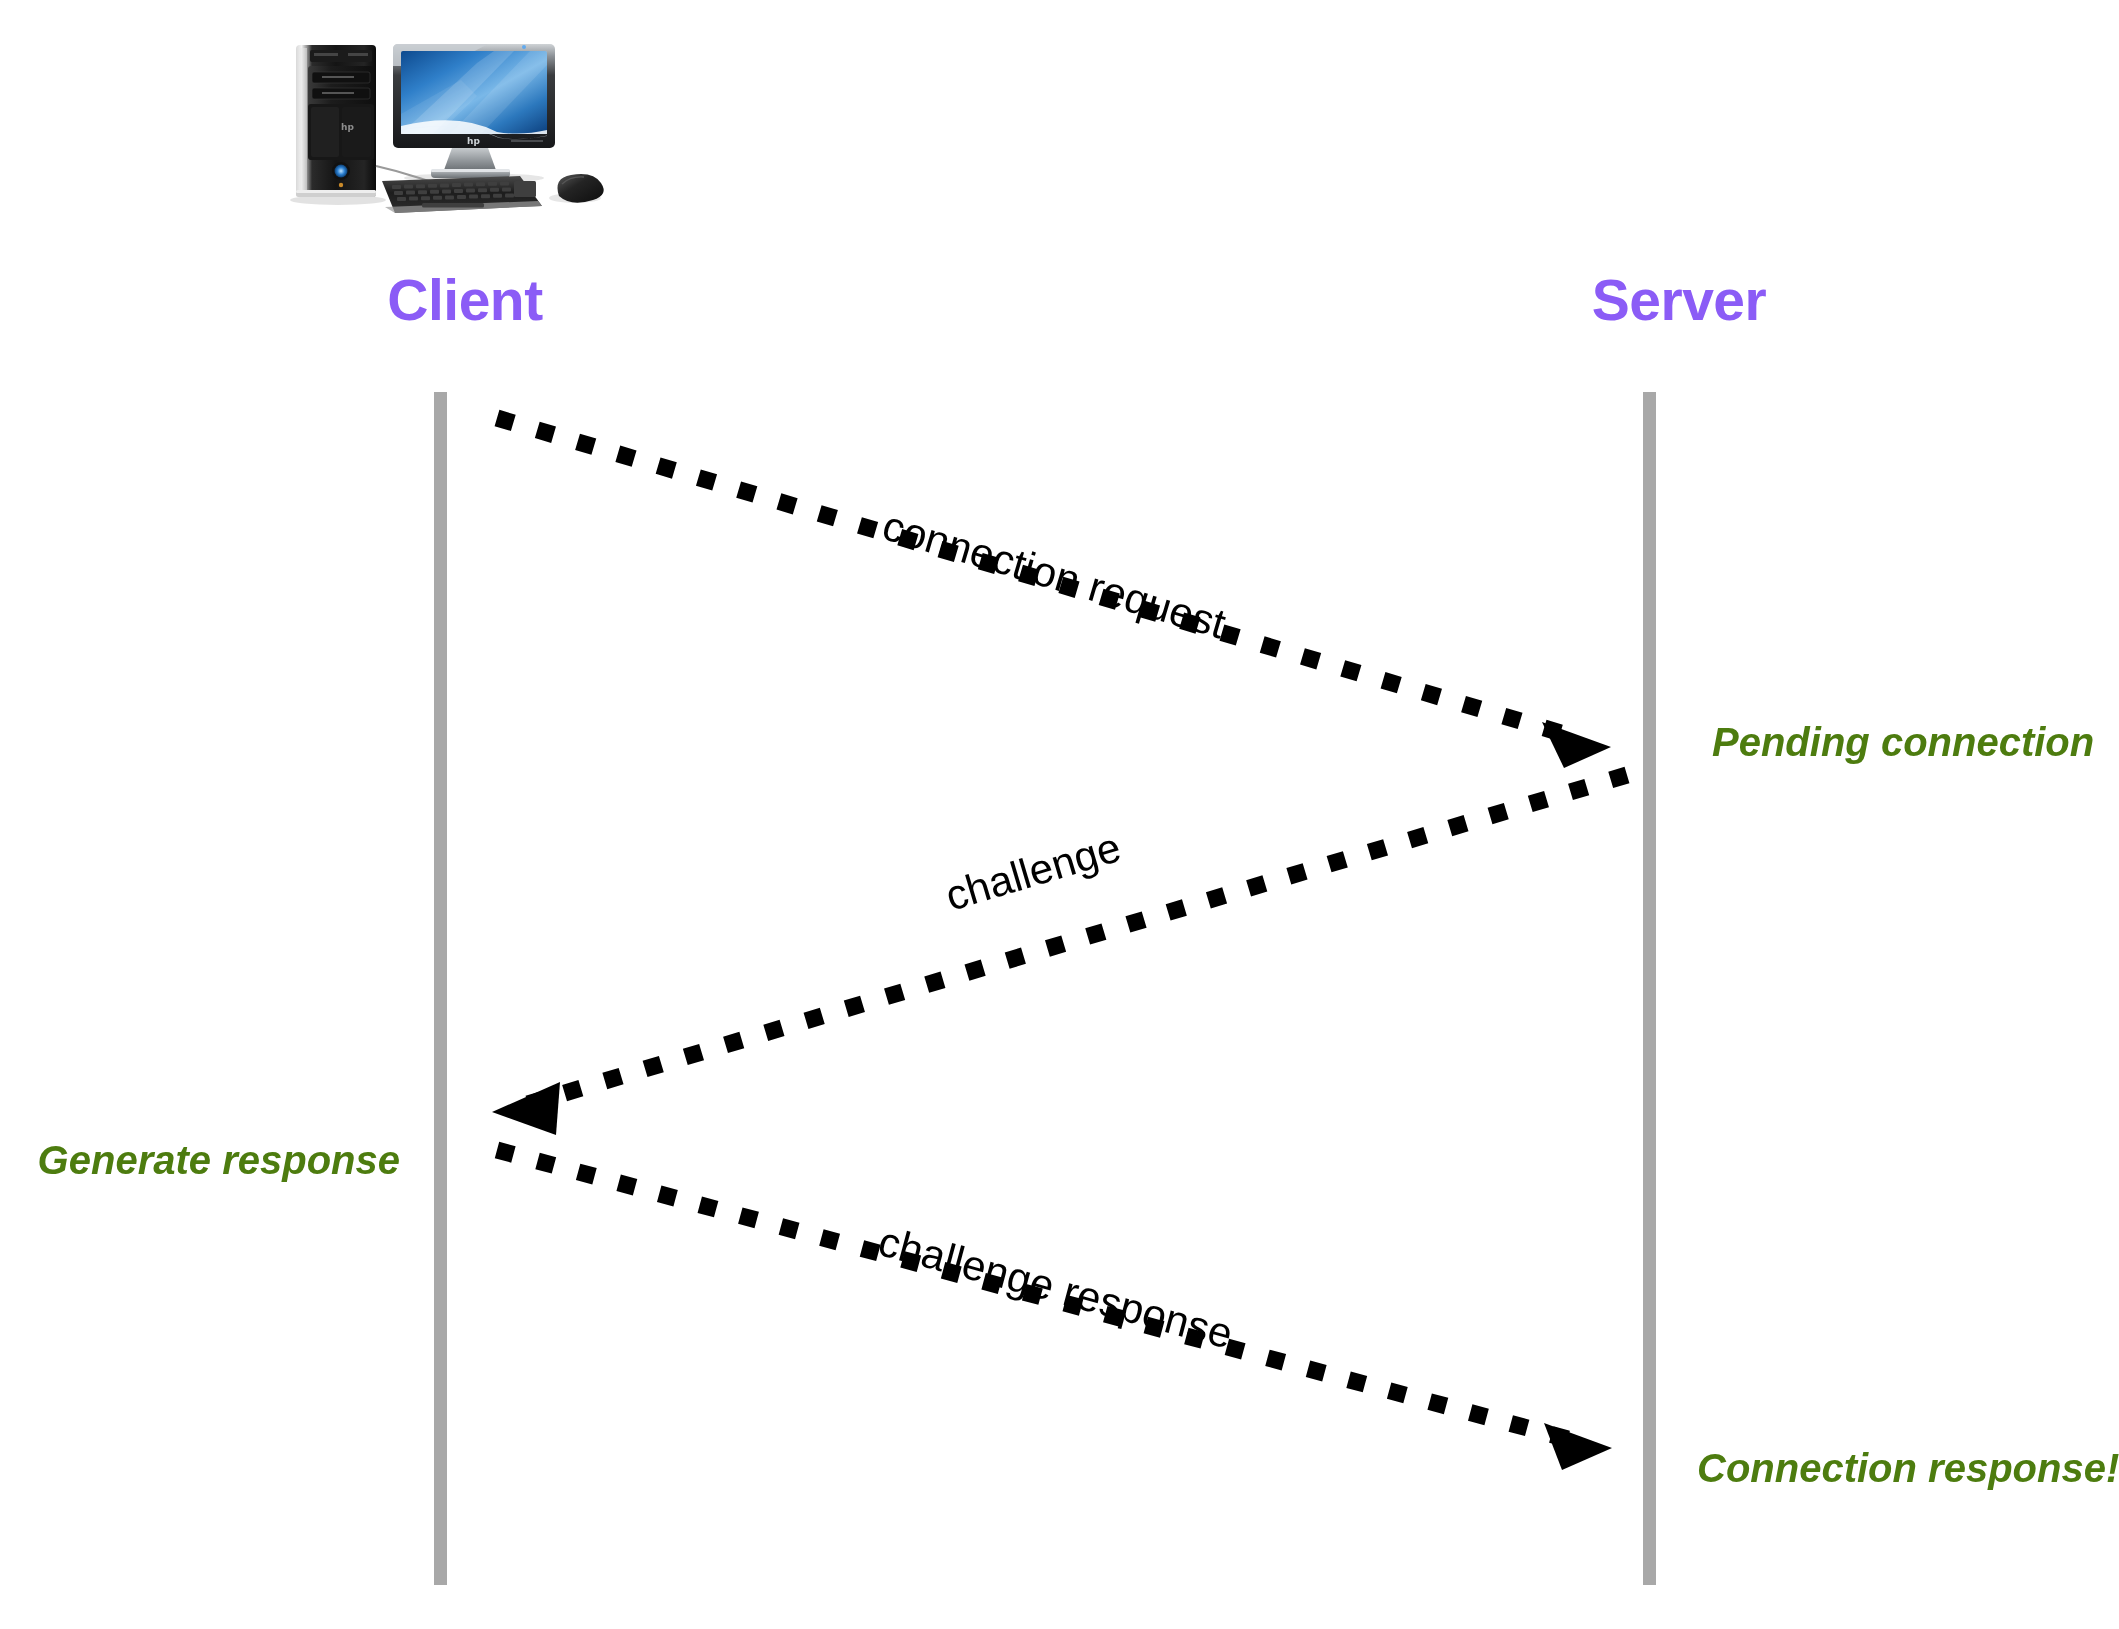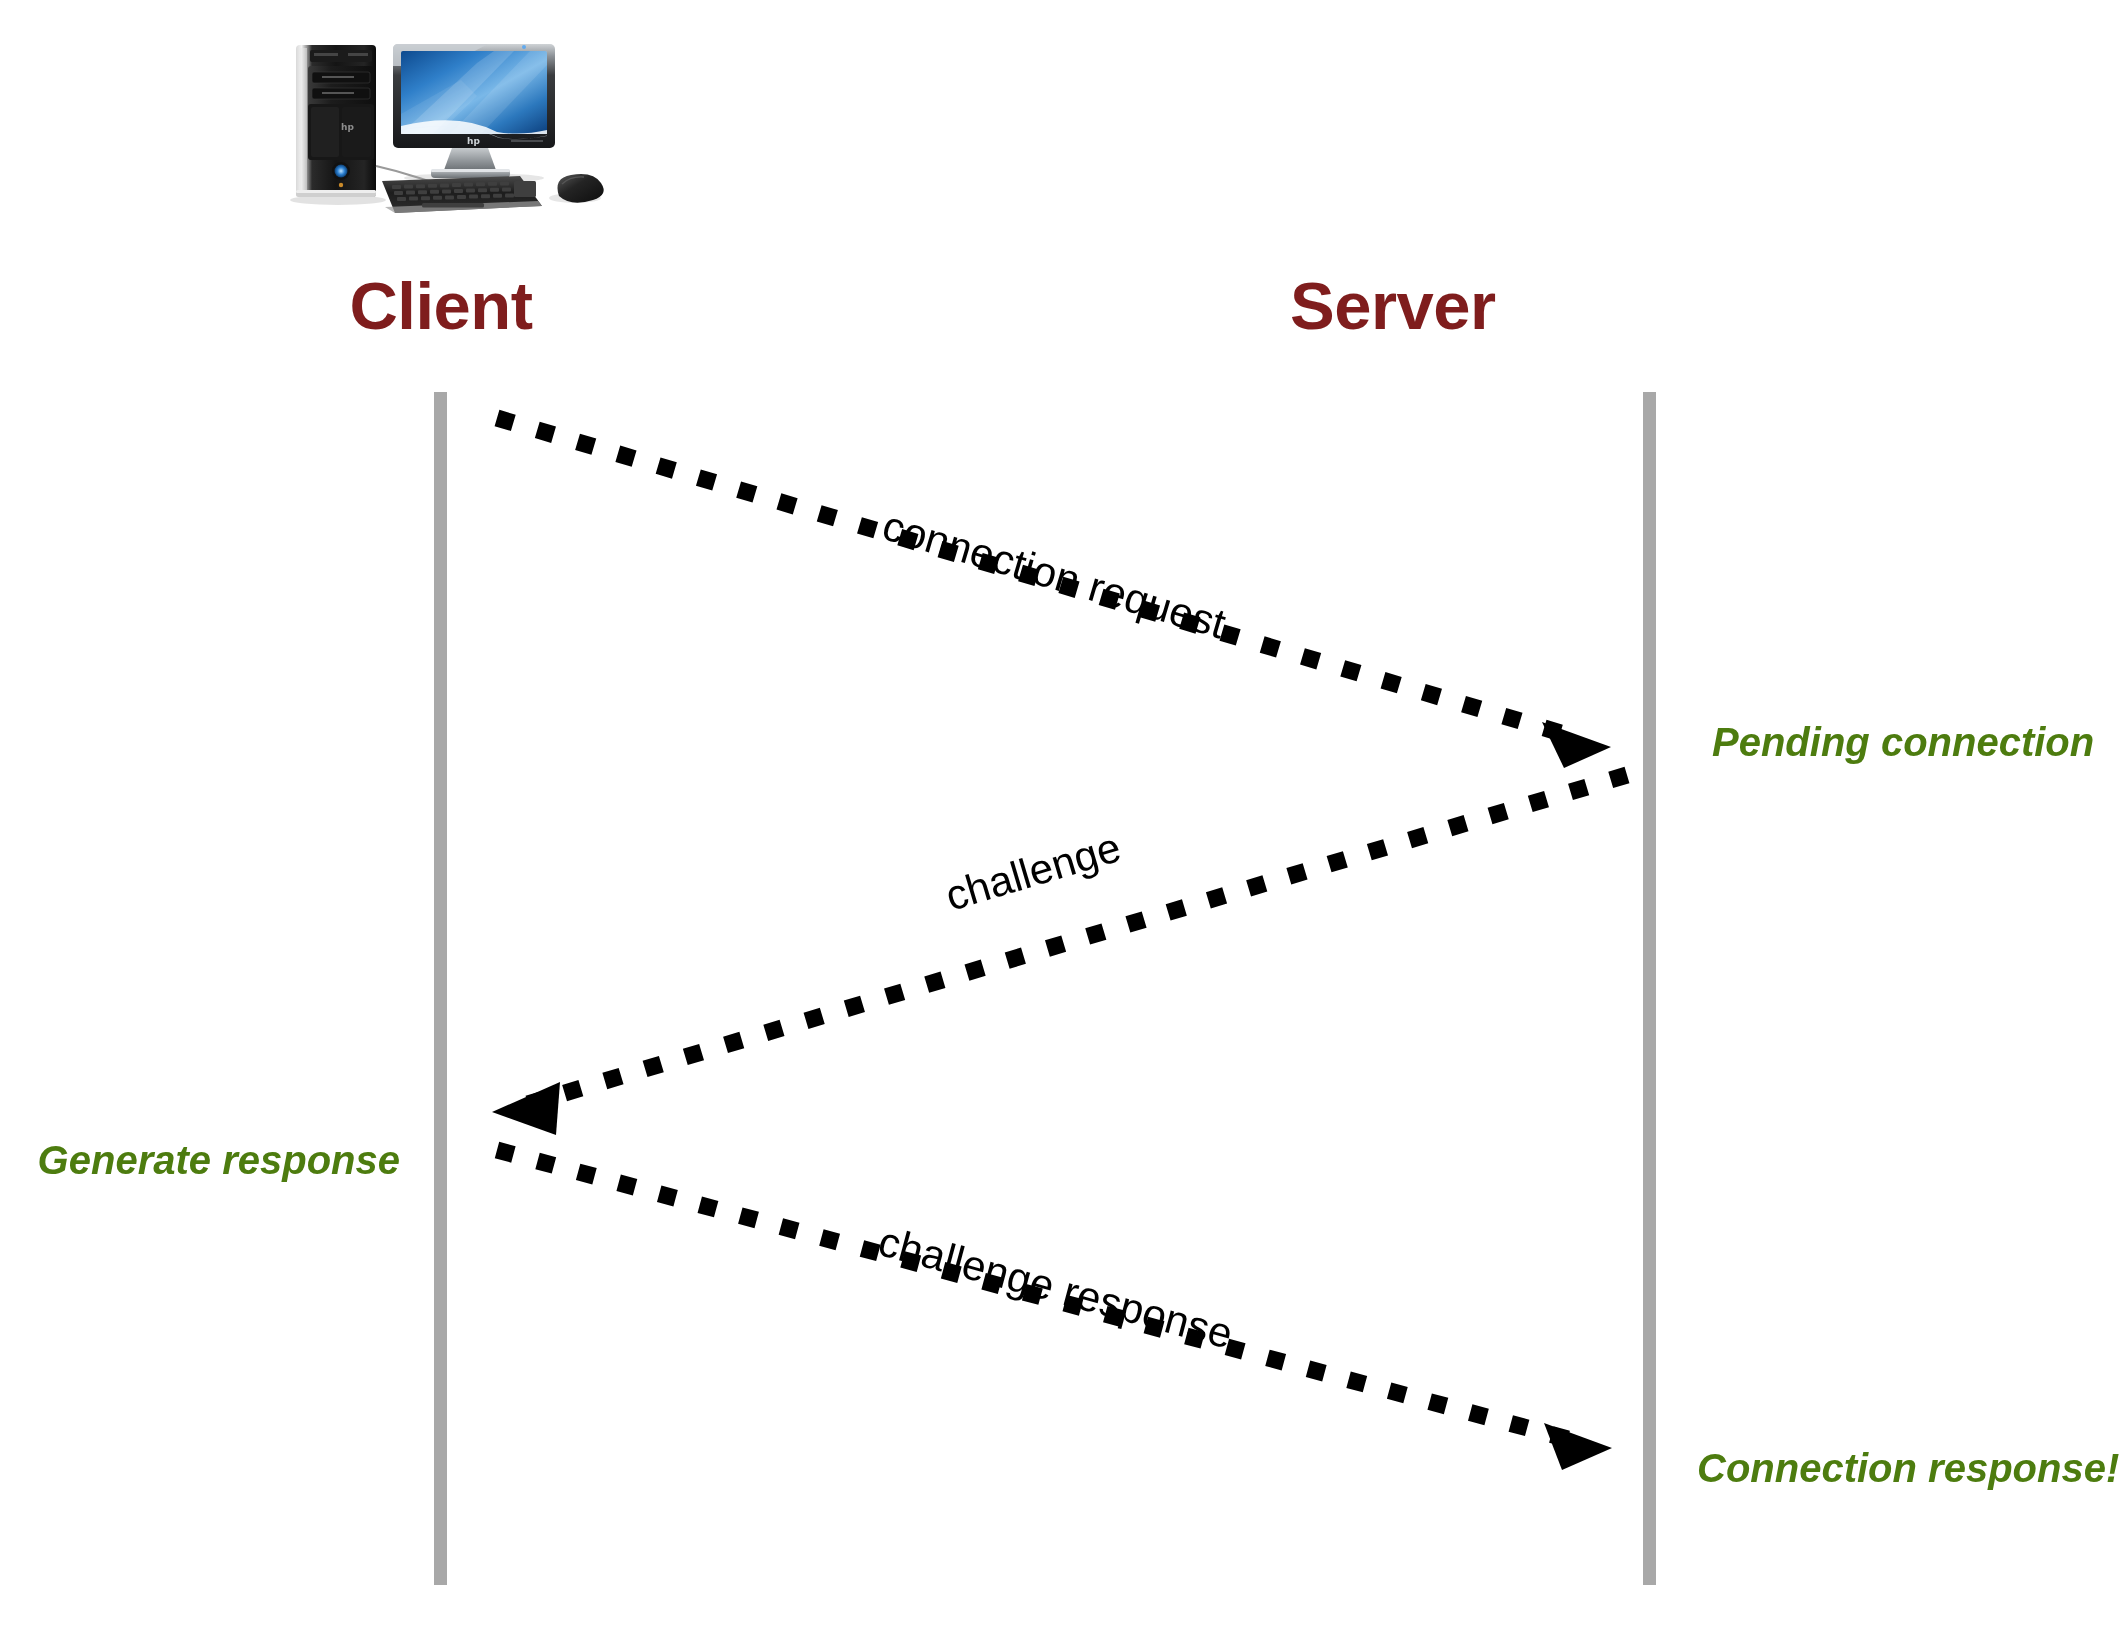--- a/index.html
+++ b/index.html
@@ -27,37 +27,38 @@
   #computer-illustration {
     left: 262px;
     top: 18px;
     width: 370px;
     height: 205px;
   }
 
   
   .actor-label {
     font-weight: bold;
-    font-size: 67px;
-    color: #7f1d1d;
+    font-size: 57px;
+    color: #8b5cf6;
     letter-spacing: -0.5px;
     white-space: nowrap;
     line-height: 1;
+    padding-left: 24px;
   }
   #actor-client-label {
     left: 0px;
     top: 272px;
     width: 882px;
     text-align: center;
   }
   #actor-server-label {
     left: 1290px;
     top: 272px;
     width: 730px;
-    text-align: left;
+    text-align: center;
   }
 
   
   .lifeline {
     background: #a8a8a8;
     width: 13px;
     top: 392px;
     height: 1193px;
   }
   #lifeline-client { left: 434px; }

